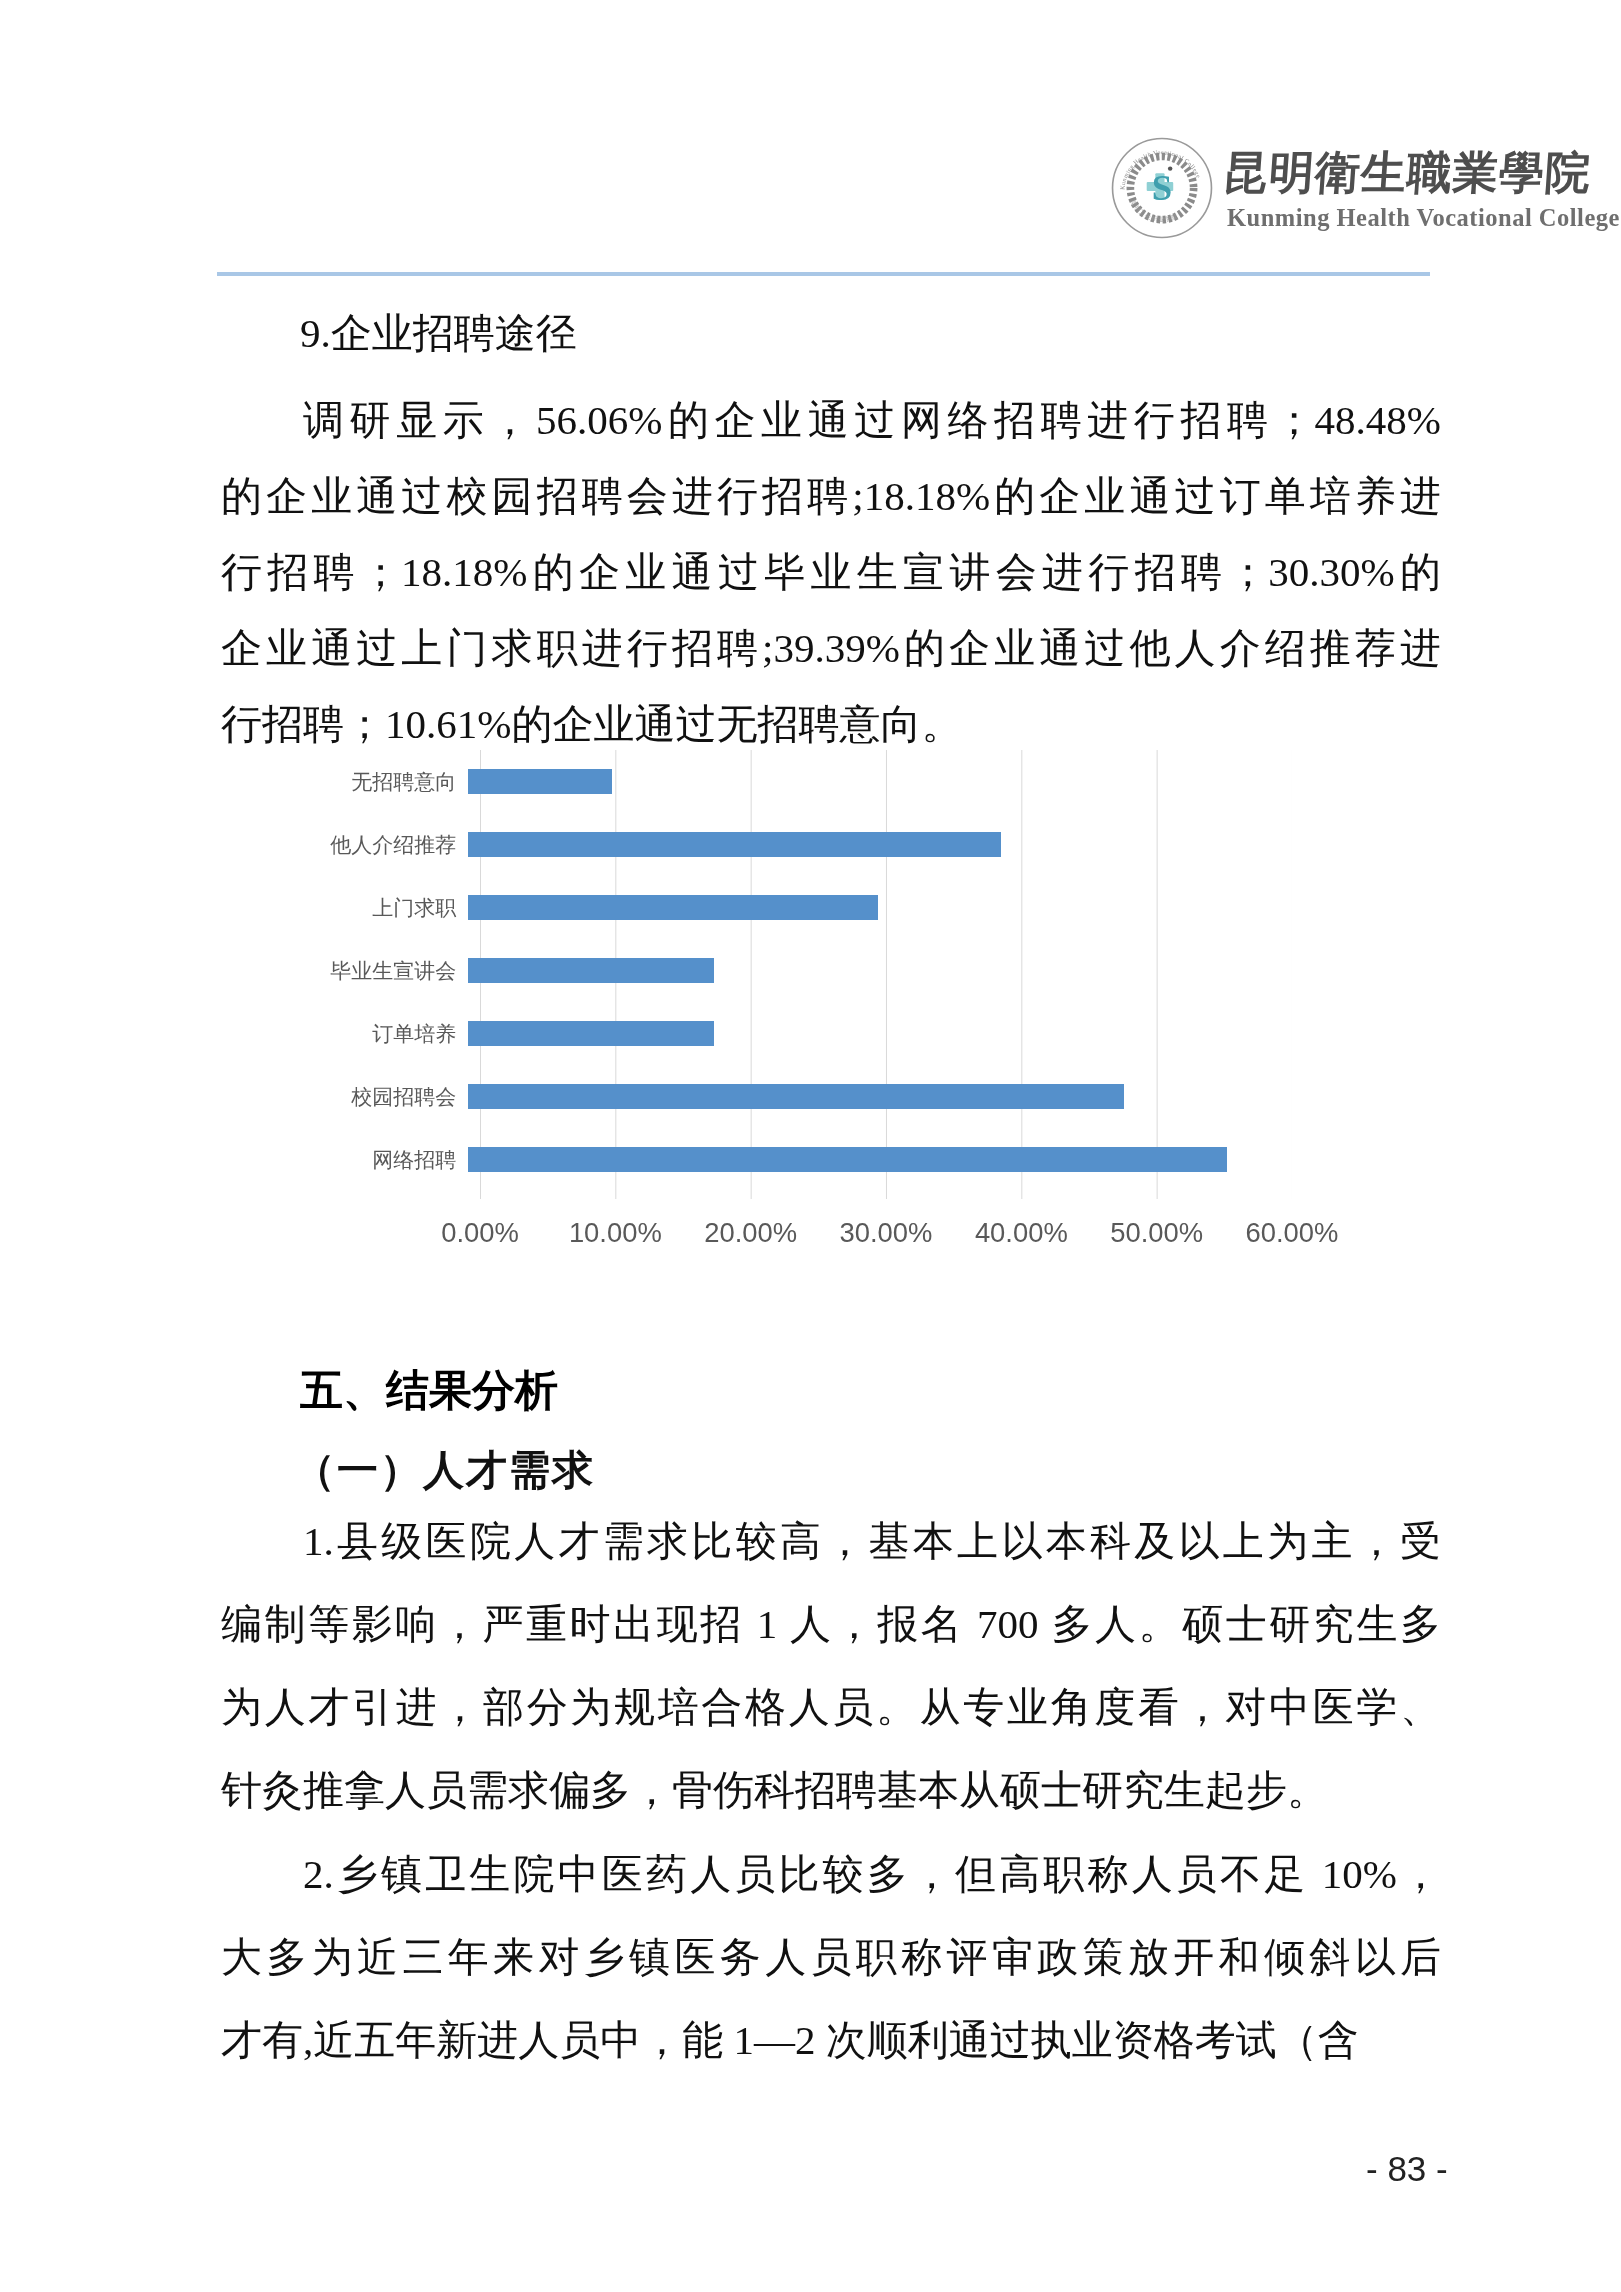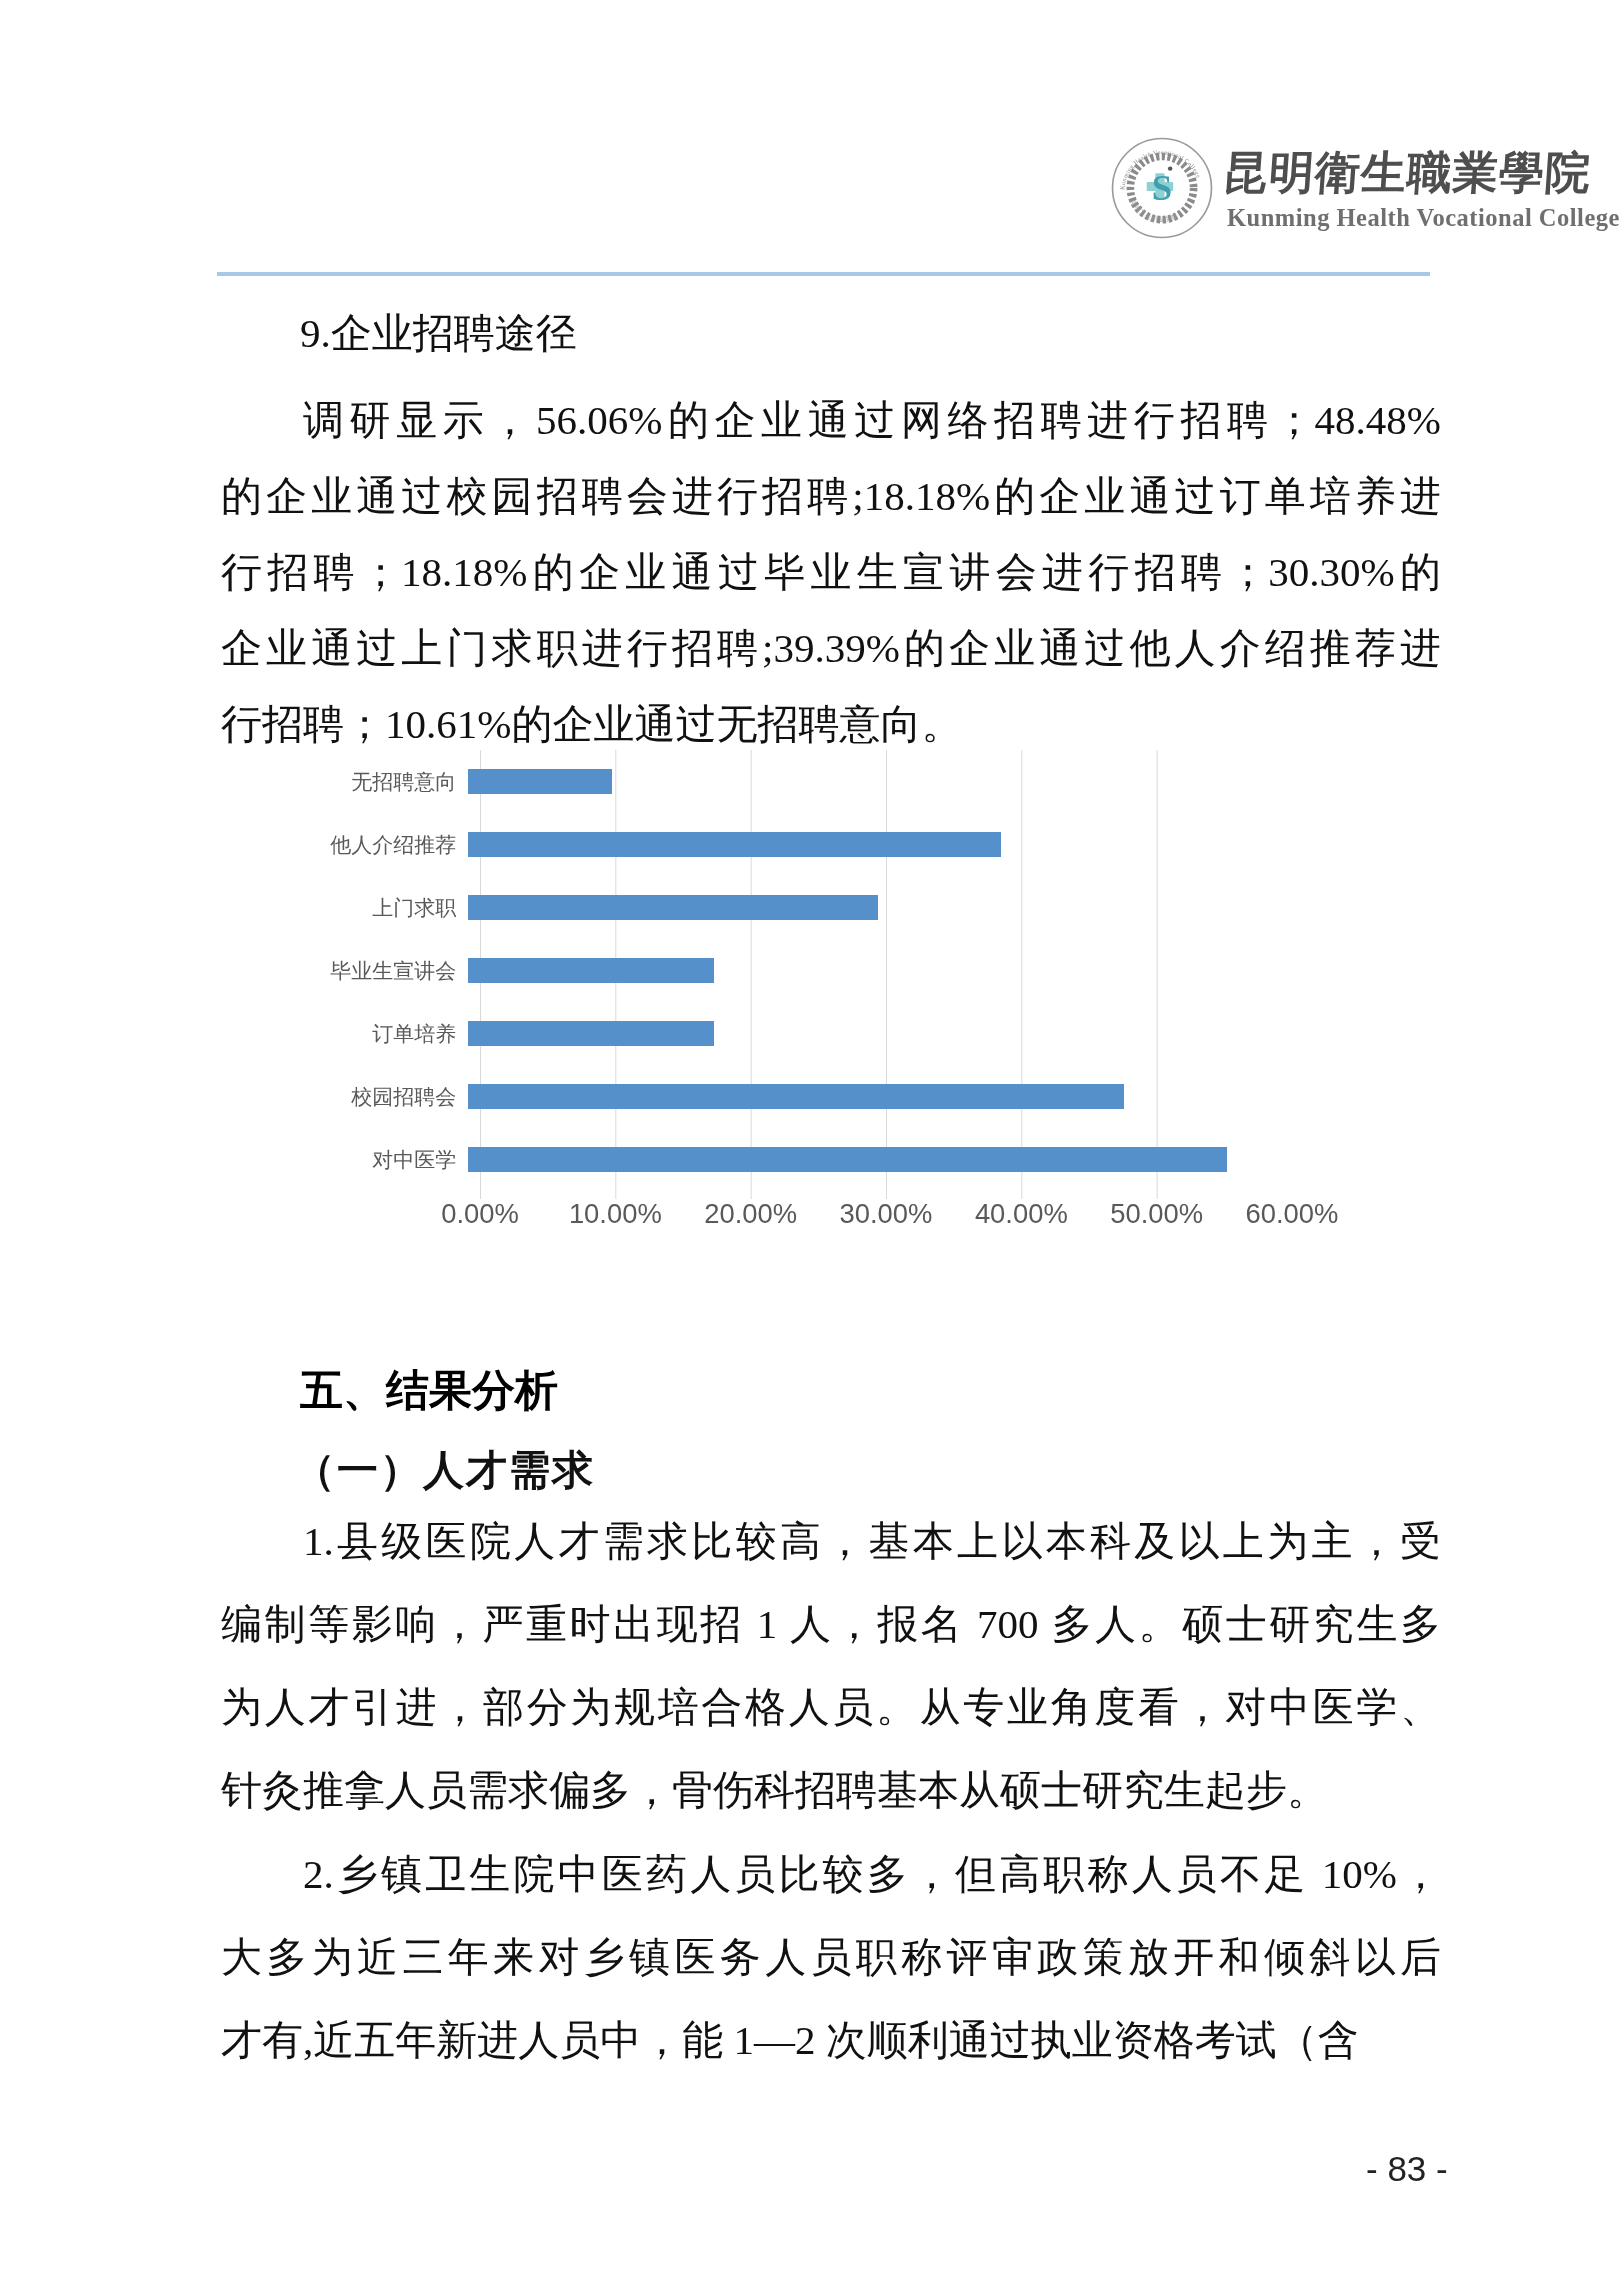--- a/index.html
+++ b/index.html
@@ -39,21 +39,21 @@
     background-size:calc(100%/6) 100%;
   }
   .crow { display:flex; align-items:center; height:63px; position:relative; z-index:1; }
   .clabel {
     width:233px; padding-right:11.8px; text-align:right;
     font-family:"Liberation Sans","DejaVu Sans",sans-serif;
     font-size:21px; color:#595959; white-space:nowrap;
   }
   .ctrack { width:812px; height:63px; display:flex; align-items:center; }
   .cbar { height:25.5px; }
-  .chart-axis { position:relative; margin-left:245px; width:812px; height:39px; margin-top:7px; }
+  .chart-axis { position:relative; margin-left:245px; width:812px; height:39px; margin-top:26px; }
   .tick {
     position:absolute; top:0; transform:translateX(-50%);
     font-family:"Liberation Sans","DejaVu Sans",sans-serif;
     font-size:27.4px; color:#595959; white-space:nowrap;
   }
   
   .fig-caption {
     position:absolute; left:221px; top:1277px; width:1220px; text-align:center;
     font-size:37px; font-weight:bold;
   }
@@ -134,21 +134,21 @@
             <div class="cbar" style="width: 30.3%; background: rgb(85, 144, 203);"></div>
           </div>
         </div>
         <div class="crow">
           <div class="clabel">校园招聘会</div>
           <div class="ctrack">
             <div class="cbar" style="width: 80.8%; background: rgb(85, 144, 203);"></div>
           </div>
         </div>
         <div class="crow">
-          <div class="clabel">对中医学</div>
+          <div class="clabel">网络招聘</div>
           <div class="ctrack">
             <div class="cbar" style="width: 93.4333%; background: rgb(85, 144, 203);"></div>
           </div>
         </div>
       </div>
     <div class="chart-axis">
         <span class="tick" style="left: 0%;">0.00%</span>
         <span class="tick" style="left: 16.6667%;">10.00%</span>
         <span class="tick" style="left: 33.3333%;">20.00%</span>
         <span class="tick" style="left: 50%;">30.00%</span>

